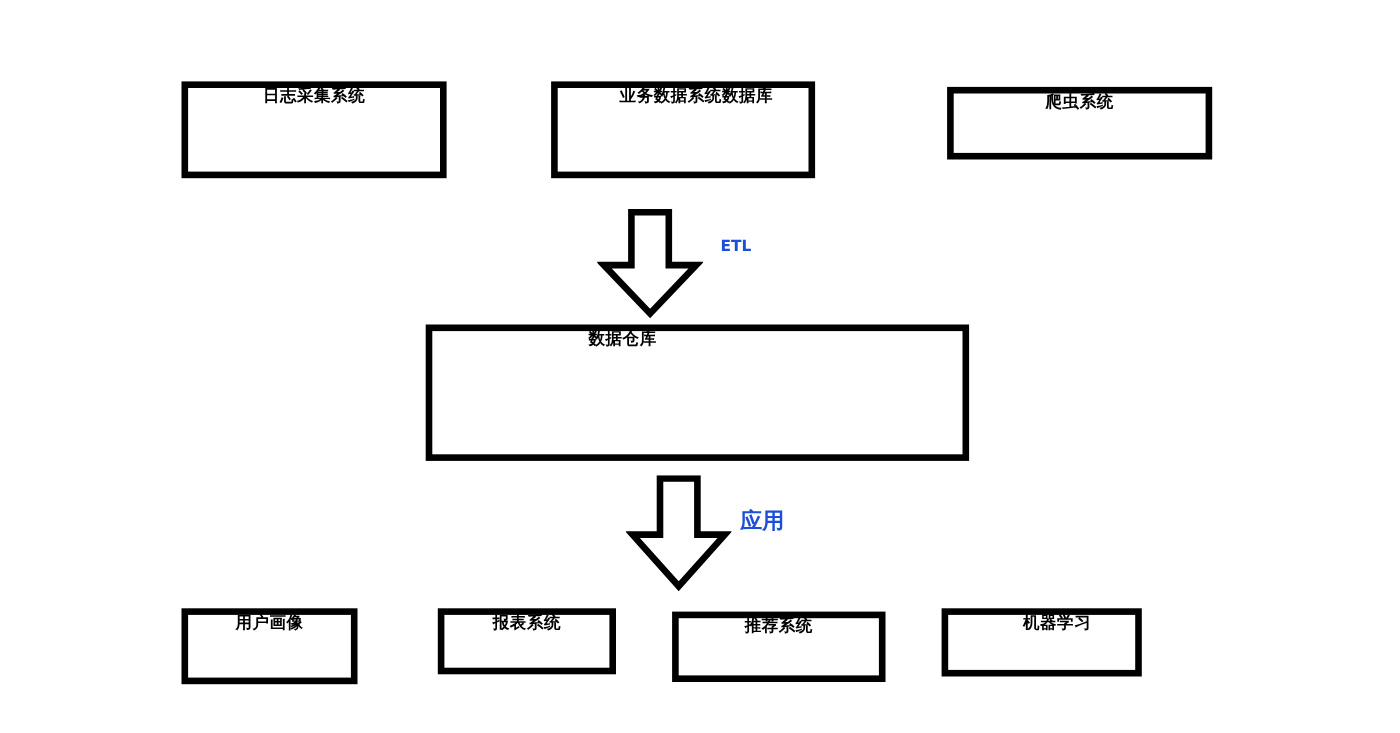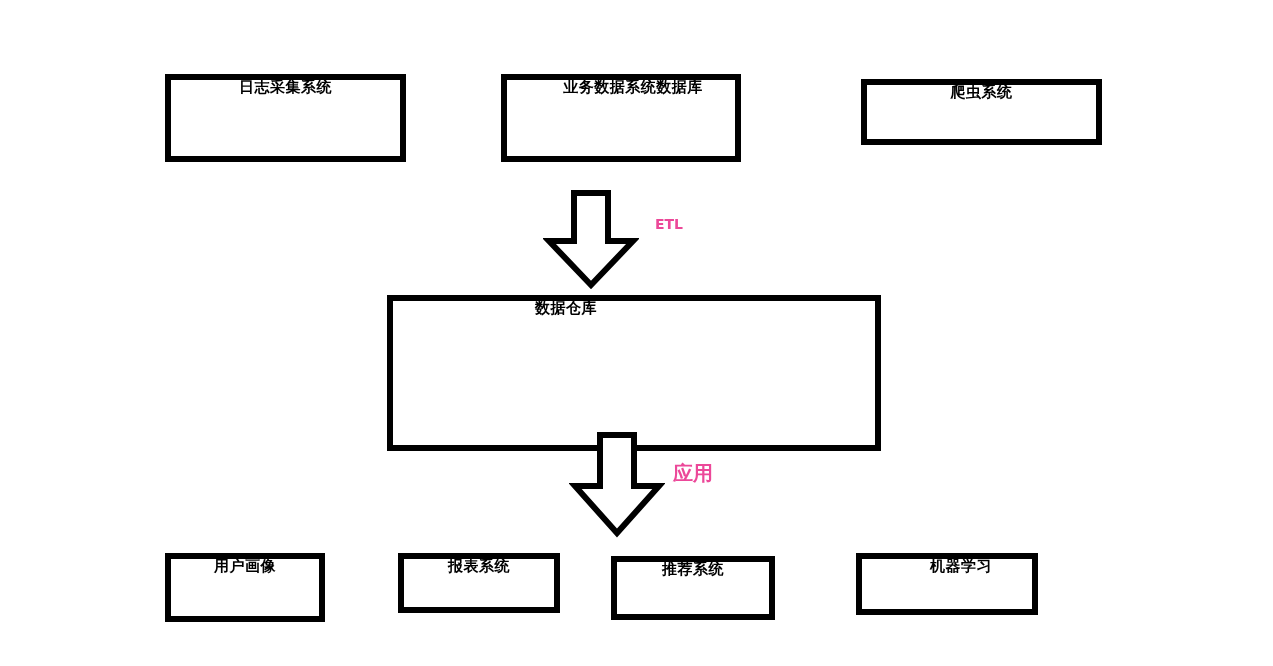--- a/index.html
+++ b/index.html
@@ -38,21 +38,21 @@
   .arrow {
     position: absolute;
   }
   .arrow svg {
     display: block;
   }
   .edge-label {
     position: absolute;
     font-size: 14px;
     font-weight: bold;
-    color: #ec4899;
+    color: #1d4ed8;
     white-space: nowrap;
     line-height: 1;
   }
   .edge-label.cjk {
     font-size: 20px;
   }
 </style>
 </head>
 <body>
 
@@ -70,40 +70,40 @@
     <span class="node-label">爬虫系统</span>
   </div>
 
   <div class="arrow" style="left:543px; top:190px;">
     <svg width="96" height="100" viewBox="0 0 96 100">
       <polygon points="31,3 65,3 65,51 90,51 48,95 6,51 31,51" fill="#ffffff" stroke="#000000" stroke-width="6" stroke-linejoin="miter"></polygon>
     </svg>
   </div>
   <div class="edge-label" style="left:655px; top:217px;">ETL</div>
 
-  <div class="node" style="left:367px; top:295px; width:494px; height:156px;">
+  <div class="node" style="left:367px; top:295px; width:494px; height:124px;">
     <span class="node-label" style="position:relative; left:-68px;">数据仓库</span>
   </div>
 
   <div class="arrow" style="left:569px; top:432px;">
     <svg width="96" height="106" viewBox="0 0 96 106">
       <polygon points="31,3 65,3 65,54 90,54 48,101 6,54 31,54" fill="#ffffff" stroke="#000000" stroke-width="6" stroke-linejoin="miter"></polygon>
     </svg>
   </div>
   <div class="edge-label cjk" style="left:673px; top:463px;">应用</div>
 
   <div class="node" style="left:378px; top:553px; width:162px; height:60px;">
     <span class="node-label">报表系统</span>
   </div>
 
   <div class="node" style="left:145px; top:553px; width:160px; height:69px;">
     <span class="node-label">用户画像</span>
   </div>
 
-  <div class="node" style="left:591px; top:556px; width:164px; height:64px;">
+  <div class="node" style="left:591px; top:556px; width:194px; height:64px;">
     <span class="node-label">推荐系统</span>
   </div>
 
   <div class="node" style="left:836px; top:553px; width:182px; height:62px;padding-left:28px;">
     <span class="node-label">机器学习</span>
   </div>
 
 </div>
 
 </body></html>

